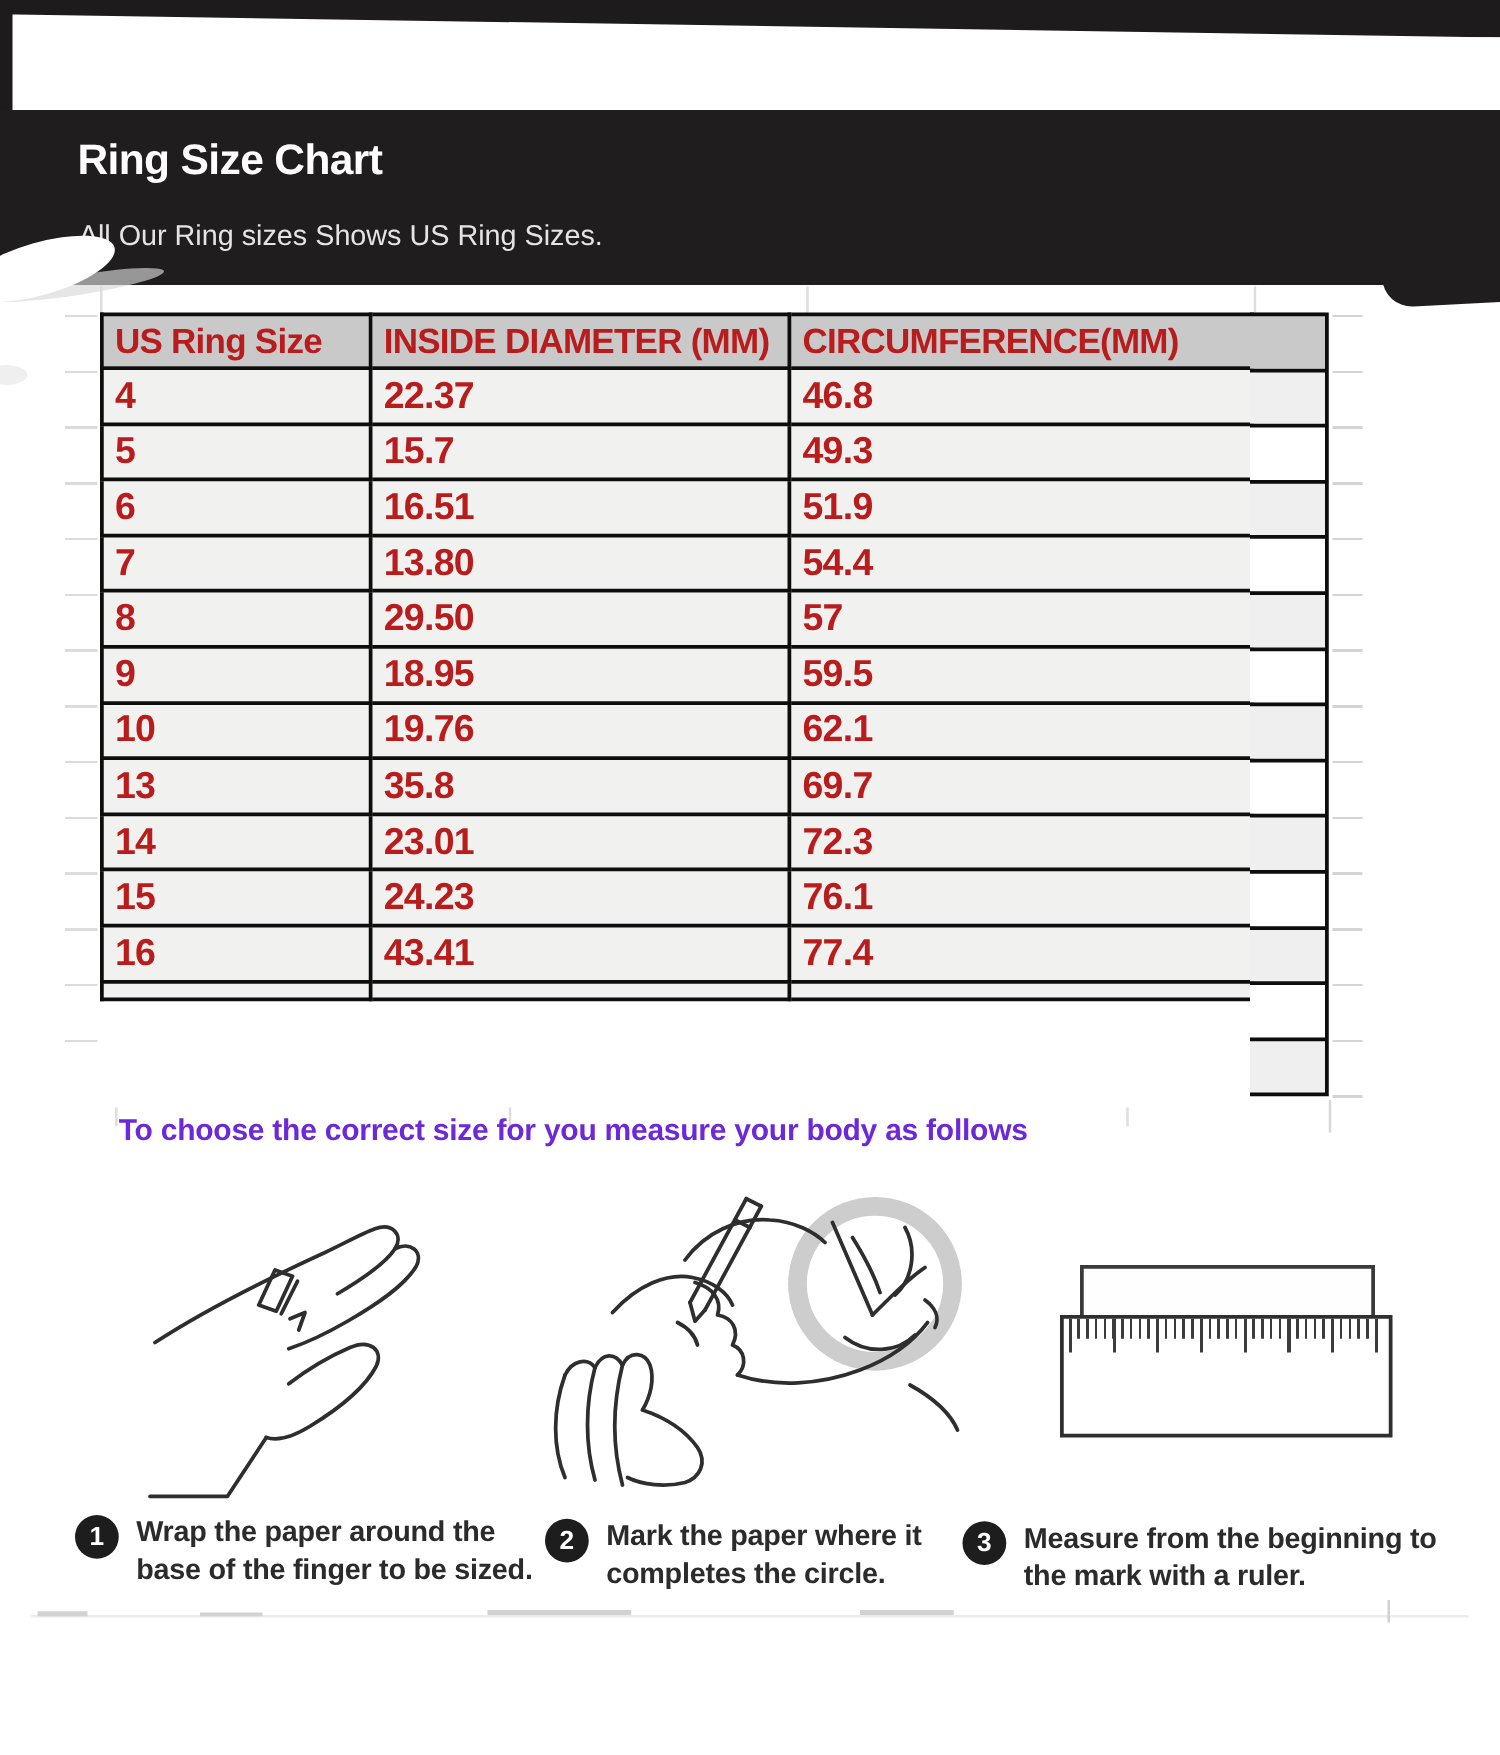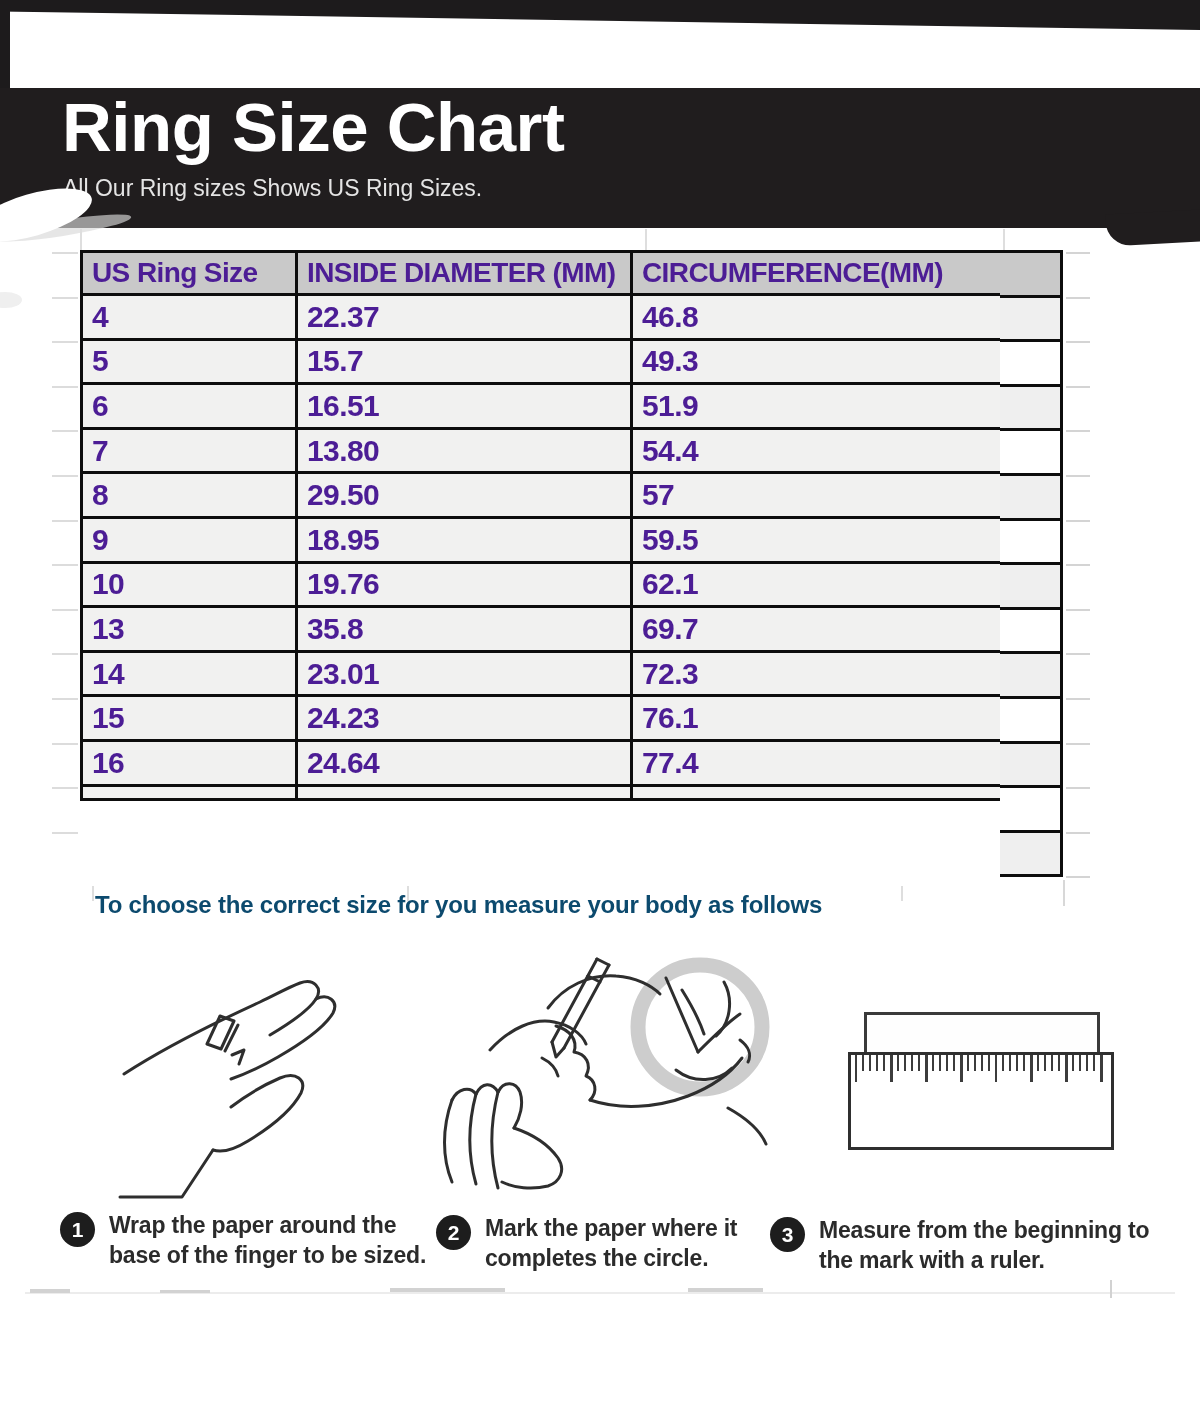--- a/index.html
+++ b/index.html
@@ -4,57 +4,57 @@
 <style>
   html,body{margin:0;padding:0;background:#fff;}
   .canvas{position:relative;width:1200px;height:1404px;background:#fff;overflow:hidden;
           font-family:"Liberation Sans","DejaVu Sans",sans-serif;}
 
   
   .topbar{position:absolute;left:0;top:0;width:1200px;height:30px;background:#1d1b1c;
           clip-path:polygon(0 0,100% 0,100% 100%,0 38%);}
   .left-sliver{position:absolute;left:0;top:0;width:10px;height:232px;background:#1d1b1c;}
   .hero{position:absolute;left:0;top:88px;width:1200px;height:140px;background:#201d1e;color:#fff;}
-  .hero h1{margin:10px 0 0 62px;font-size:69px;line-height:60px;font-weight:700;letter-spacing:-0.5px;}
+  .hero h1{margin:10px 0 0 62px;font-size:34px;line-height:60px;font-weight:700;letter-spacing:-0.5px;}
   .hero p{margin:16px 0 0 63px;font-size:23px;line-height:28px;font-weight:400;color:#e4e4e4;}
   .hero-blob{position:absolute;left:1106px;top:212px;width:96px;height:32px;background:#201d1e;
              border-radius:0 0 0 24px;transform:rotate(-3deg);}
   .tear-shadow{position:absolute;left:-8px;top:220px;width:140px;height:16px;background:#d9d9d9;
                opacity:.65;border-radius:50%;transform:rotate(-9deg);}
   .tear{position:absolute;left:-30px;top:194px;width:124px;height:42px;background:#fff;
         border-radius:50%;transform:rotate(-16deg);}
   .tear2{position:absolute;left:-12px;top:292px;width:34px;height:16px;background:#efefef;border-radius:50%;}
 
   
   .faint-v{position:absolute;width:2px;background:#dedede;}
   .faint-dash-left{position:absolute;left:52px;top:252px;width:26px;height:624px;
      background:repeating-linear-gradient(180deg,#dcdcdc 0 2px,transparent 2px 44.6px);}
   .faint-dash-right{position:absolute;left:1066px;top:252px;width:24px;height:640px;
      background:repeating-linear-gradient(180deg,#d4d4d4 0 2px,transparent 2px 44.6px);}
 
   
   .size-table{position:absolute;left:80px;top:250px;width:920px;border-collapse:collapse;
-              table-layout:fixed;color:#4c1d95;}
+              table-layout:fixed;color:#b91c1c;}
   .size-table th,.size-table td{border:3px solid #0d0d0d;text-align:left;padding:0 9px;
               font-weight:700;letter-spacing:-0.6px;overflow:hidden;white-space:nowrap;}
   .size-table th{background:#c9c9c9;font-size:28px;height:40px;}
   .size-table td{background:#f1f1f0;font-size:30px;height:41.6px;}
   .size-table tr.empty-row td{height:11px;}
 
   
   .side-col{position:absolute;left:1000px;top:250px;width:60px;border-right:3px solid #0d0d0d;}
   .side-col .cell{height:41.6px;border-top:3px solid #0d0d0d;}
   .side-col .cell:last-child{border-bottom:3px solid #0d0d0d;}
   .side-col .cell:nth-child(odd){background:#ffffff;}
   .side-col .cell:nth-child(even){background:#efefef;}
   .side-col .cell:first-child{background:#c9c9c9;}
 
   
   .choose-heading{position:absolute;left:95px;top:891px;margin:0;font-size:24px;font-weight:700;
-                  color:#0c4a6e;letter-spacing:-0.2px;}
+                  color:#6d28d9;letter-spacing:-0.2px;}
   .illus{position:absolute;}
   .sketch{stroke:#2e2e2e;stroke-width:3;fill:none;stroke-linecap:round;stroke-linejoin:round;}
 
   .ruler-wrap{position:absolute;left:848px;top:1008px;width:272px;height:142px;}
   .paper-strip{position:absolute;left:16px;top:4px;width:230px;height:44px;background:#fefefe;
                border:3px solid #3a3a3a;}
   .ruler{position:absolute;left:0;top:44px;width:260px;height:92px;background:#fff;
          border:3px solid #2f2f2f;}
   .ruler-ticks{position:absolute;left:4px;top:0;width:calc(100% - 8px);height:28px;
      background-image:
@@ -161,21 +161,21 @@
           <td>23.01</td>
           <td>72.3</td>
         </tr>
       <tr>
           <td>15</td>
           <td>24.23</td>
           <td>76.1</td>
         </tr>
       <tr>
           <td>16</td>
-          <td>24.64</td>
+          <td>43.41</td>
           <td>77.4</td>
         </tr>
       <tr class="empty-row">
           <td></td>
           <td></td>
           <td></td>
         </tr>
     </tbody>
   </table>
 

